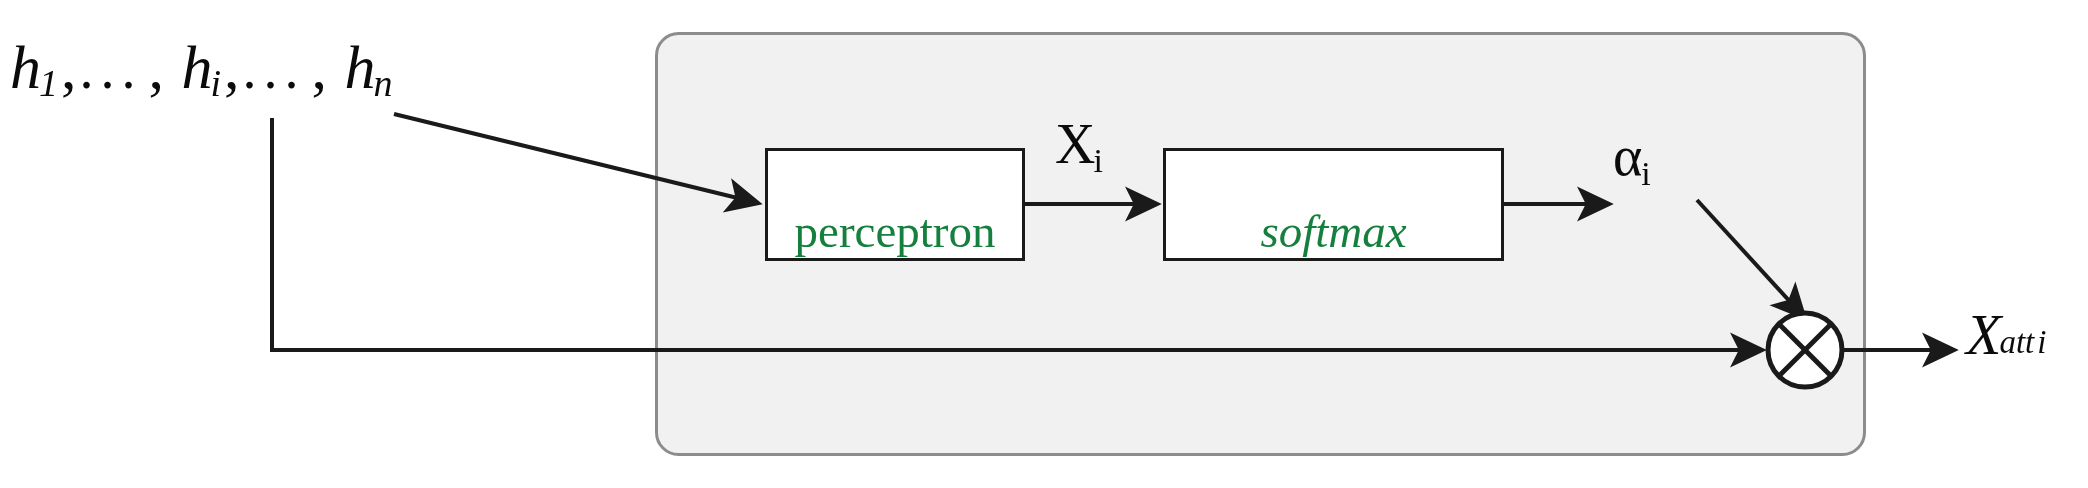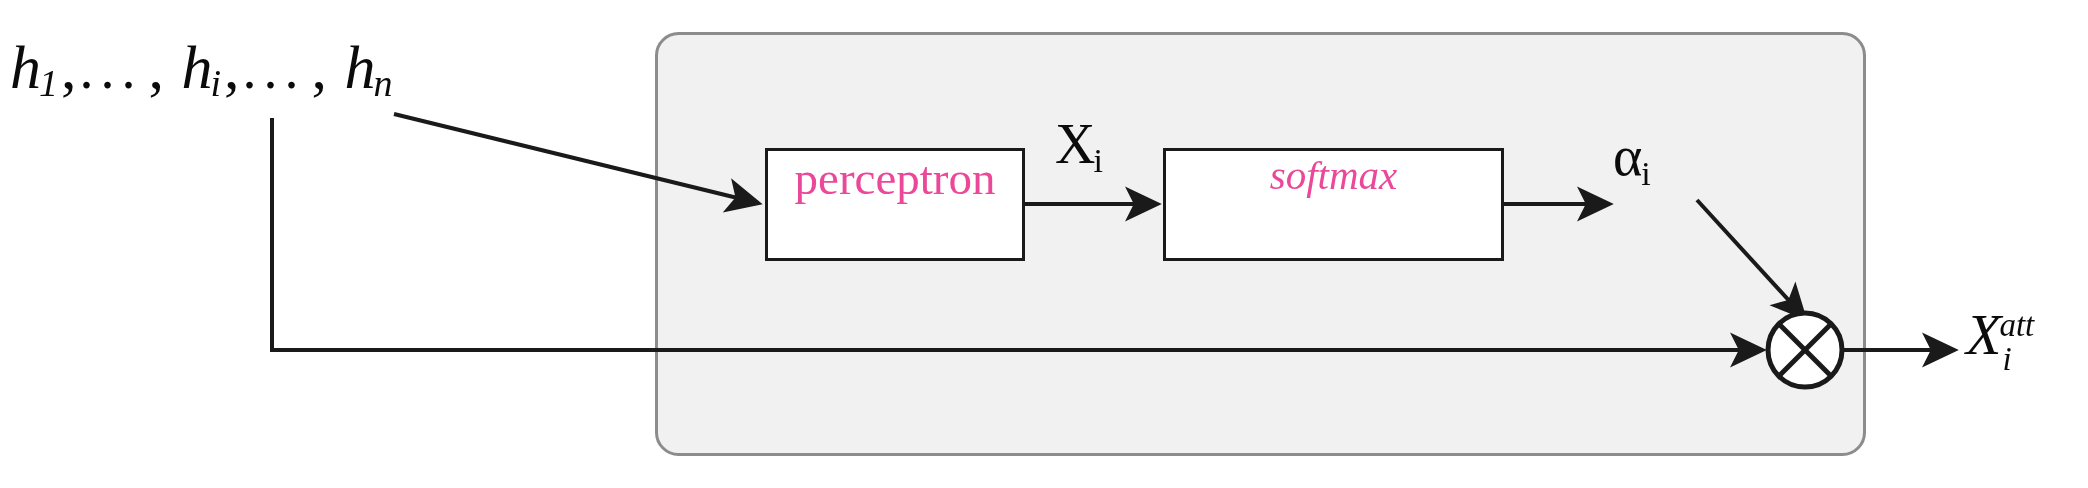--- a/index.html
+++ b/index.html
@@ -55,37 +55,37 @@
     font-style: normal;
   }
 
   
   .proc-box {
     position: absolute;
     background: #ffffff;
     border: 3px solid #1a1a1a;
     box-sizing: border-box;
     display: flex;
-    align-items: flex-start;
+    align-items: flex-end;
     justify-content: center;
-    color: #ec4899;
+    color: #15803d;
   }
   #box-perceptron {
     left: 765px;
     top: 148px;
     width: 260px;
     height: 113px;
     font-size: 47px;
   }
   #box-softmax {
     left: 1163px;
     top: 148px;
     width: 341px;
     height: 113px;
-    font-size: 41px;
+    font-size: 47px;
     font-style: italic;
   }
 
   
   #label-xi {
     left: 1055px;
     top: 116px;
     font-size: 56px;
   }
   #label-xi .sub {
@@ -104,21 +104,21 @@
     margin-left: -1px;
   }
   #label-out {
     left: 1966px;
     top: 306px;
     font-size: 58px;
     font-style: italic;
   }
   #label-out .supsub {
     display: inline-flex;
-    flex-direction: column;
+    flex-direction: row;
     vertical-align: middle;
     font-size: 33px;
     line-height: 1.02;
     margin-left: -2px;
     position: relative;
     top: 2px;
   }
   #label-out .sup { display: block; }
   #label-out .sub { display: block; padding-left: 3px; }
 </style>

